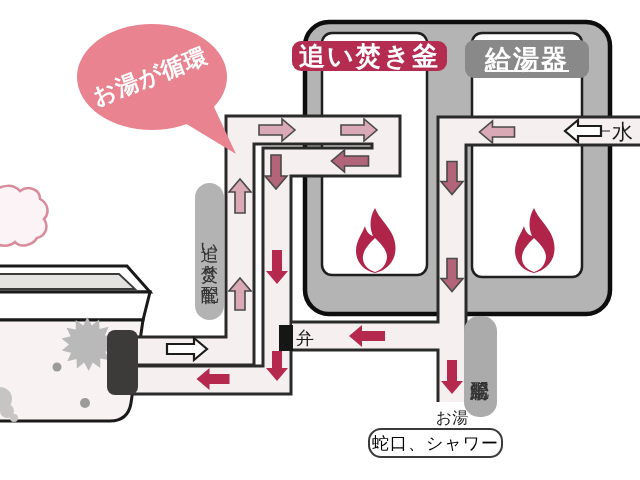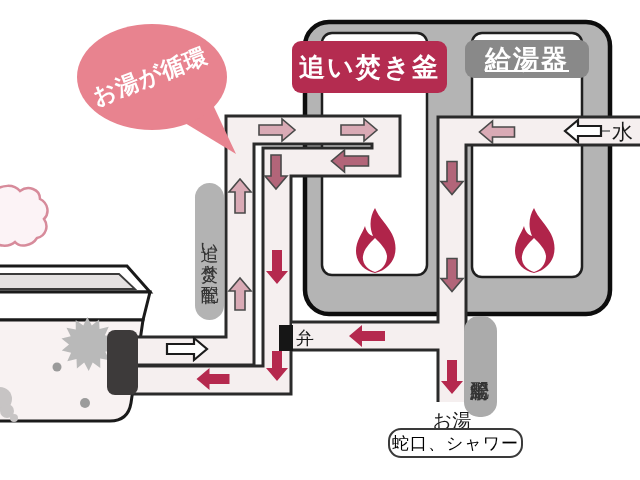--- a/index.html
+++ b/index.html
@@ -96,23 +96,23 @@
       </g>
 
     <g>
       <path d="M 175,117 L 236,154 L 207,92 Z" fill="#e8838f"></path>
       <ellipse cx="152" cy="77" rx="75" ry="53" fill="#e8838f"></ellipse>
     </g>
   </svg>
 
   <div class="bubble-text txt">お湯が循環</div>
 
-  <div class="badge" style="left: 292px; top: 41px; width: 155px; height: 52px; background: rgb(180, 44, 80);">追い焚き釜</div>
+  <div class="badge" style="left: 292px; top: 41px; width: 155px; height: 30px; background: rgb(180, 44, 80);">追い焚き釜</div>
   <div class="badge" style="left: 465px; top: 40px; width: 124px; height: 38px; background: rgb(137, 137, 137); text-decoration: underline;">給湯器</div>
 
   <div class="capsule" style="left:195px;top:183px;width:29px;height:137px;background:#b3b3b3;font-size:18px;">追い焚き配管</div>
   <div class="capsule" style="left:464px;top:316px;width:33px;height:101px;background:#ababab;font-size:19px;">給湯配管</div>
 
   <div class="txt" style="left:296px;top:326px;font-size:18px;">弁</div>
   <div class="txt plain" style="left:612px;top:118px;">水</div>
-  <div class="txt" style="left:430px;top:408px;width:44px;text-align:center;font-size:19px;">お湯</div>
-  <div class="outlet" style="left:388px;top:428px;width:131px;height:26px;">蛇口、シャワー</div>
+  <div class="txt" style="left:430px;top:408px;width:44px;text-align:center;font-size:16px;">お湯</div>
+  <div class="outlet" style="left:368px;top:428px;width:131px;height:26px;">蛇口、シャワー</div>
 </div>
 
 </body></html>

